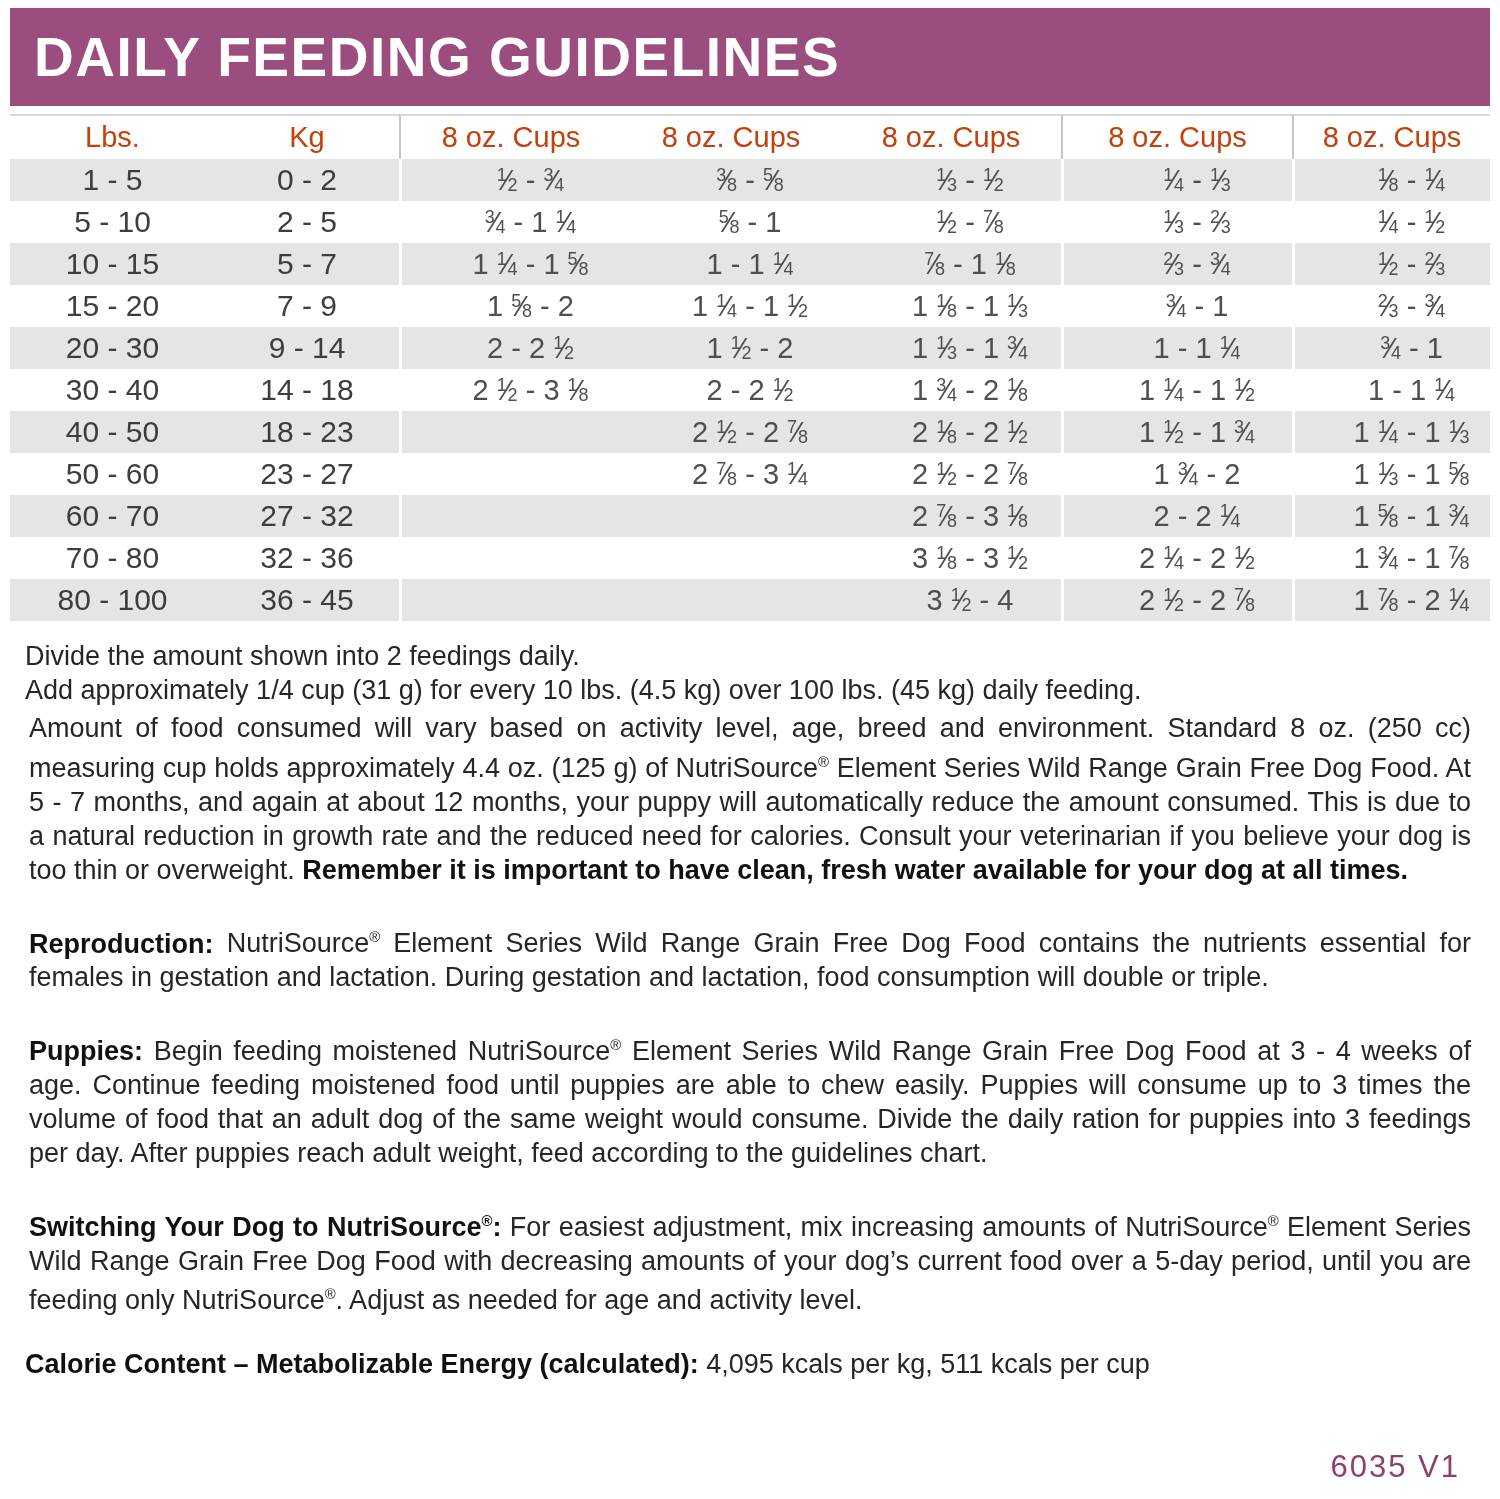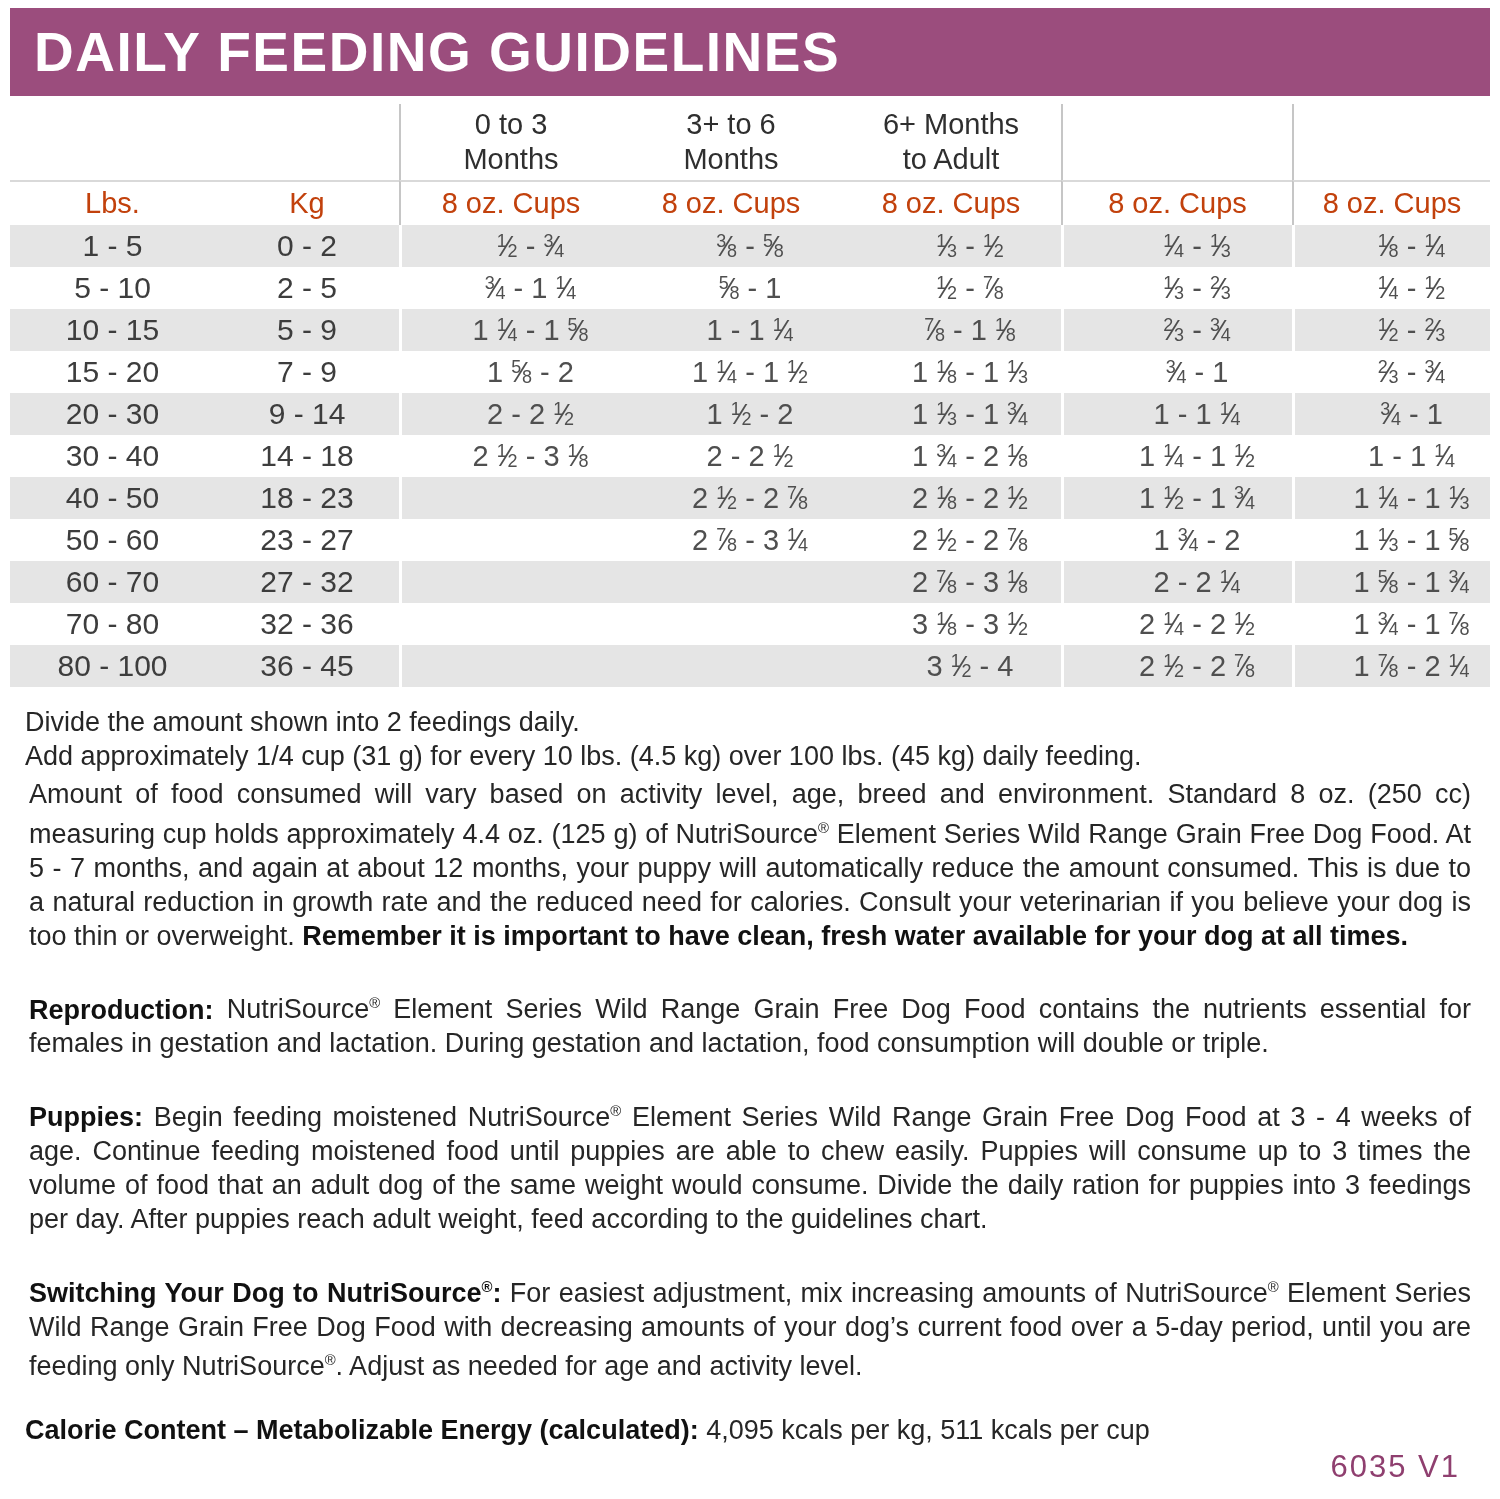--- a/index.html
+++ b/index.html
@@ -8,21 +8,21 @@
     --accent-text:#8f3f6f;
   }
   *{box-sizing:border-box;}
   html,body{margin:0;padding:0;}
   body{
     width:1500px;height:1499px;position:relative;overflow:hidden;
     background:#ffffff;color:#262626;
     font-family:"Liberation Sans", sans-serif;
   }
   .titlebar{
-    margin:8px 10px 0 10px;height:88px;background:var(--bar);
+    margin:8px 10px 0 10px;height:98px;background:var(--bar);
     display:flex;align-items:center;padding-left:24px;
   }
   .titlebar .title{
     color:#ffffff;font-size:55px;font-weight:bold;letter-spacing:1.5px;
   }
   table.feed{
     table-layout:fixed;border-collapse:separate;border-spacing:0;
     width:1480px;margin:8px 10px 0 10px;
   }
   table.feed th, table.feed td{
@@ -72,31 +72,20 @@
   <colgroup>
     <col style="width:205px">
       <col style="width:184px">
     <col style="width:222px">
       <col style="width:220px">
       <col style="width:220px">
     <col style="width:231px">
       <col style="width:198px">
   </colgroup>
   <thead>
-    <tr class="stagerow">
-      <td colspan="2"></td>
-      <td class="hdiv">0 to 3
-Months</td>
-      <td>3+ to 6
-Months</td>
-      <td>6+ Months
-to Adult</td>
-      <td class="hdiv"></td>
-      <td class="hdiv"></td>
-    </tr>
     <tr class="unitsrow">
       <td>Lbs.</td>
       <td>Kg</td>
       <td class="hdiv">8 oz. Cups</td>
       <td>8 oz. Cups</td>
       <td>8 oz. Cups</td>
       <td class="hdiv">8 oz. Cups</td>
       <td class="hdiv">8 oz. Cups</td>
     </tr>
   </thead>
@@ -114,21 +103,21 @@
         <td class="w">5 - 10</td>
         <td class="w">2 - 5</td>
         <td class="f gl"><span class="fr"><sup>3</sup>⁄<sub>4</sub></span> - 1 <span class="fr"><sup>1</sup>⁄<sub>4</sub></span></td>
         <td class="f"><span class="fr"><sup>5</sup>⁄<sub>8</sub></span> - 1</td>
         <td class="f"><span class="fr"><sup>1</sup>⁄<sub>2</sub></span> - <span class="fr"><sup>7</sup>⁄<sub>8</sub></span></td>
         <td class="f gl"><span class="fr"><sup>1</sup>⁄<sub>3</sub></span> - <span class="fr"><sup>2</sup>⁄<sub>3</sub></span></td>
         <td class="f gl"><span class="fr"><sup>1</sup>⁄<sub>4</sub></span> - <span class="fr"><sup>1</sup>⁄<sub>2</sub></span></td>
       </tr>
       <tr>
         <td class="w">10 - 15</td>
-        <td class="w">5 - 9</td>
+        <td class="w">5 - 7</td>
         <td class="f gl">1 <span class="fr"><sup>1</sup>⁄<sub>4</sub></span> - 1 <span class="fr"><sup>5</sup>⁄<sub>8</sub></span></td>
         <td class="f">1 - 1 <span class="fr"><sup>1</sup>⁄<sub>4</sub></span></td>
         <td class="f"><span class="fr"><sup>7</sup>⁄<sub>8</sub></span> - 1 <span class="fr"><sup>1</sup>⁄<sub>8</sub></span></td>
         <td class="f gl"><span class="fr"><sup>2</sup>⁄<sub>3</sub></span> - <span class="fr"><sup>3</sup>⁄<sub>4</sub></span></td>
         <td class="f gl"><span class="fr"><sup>1</sup>⁄<sub>2</sub></span> - <span class="fr"><sup>2</sup>⁄<sub>3</sub></span></td>
       </tr>
       <tr>
         <td class="w">15 - 20</td>
         <td class="w">7 - 9</td>
         <td class="f gl">1 <span class="fr"><sup>5</sup>⁄<sub>8</sub></span> - 2</td>

